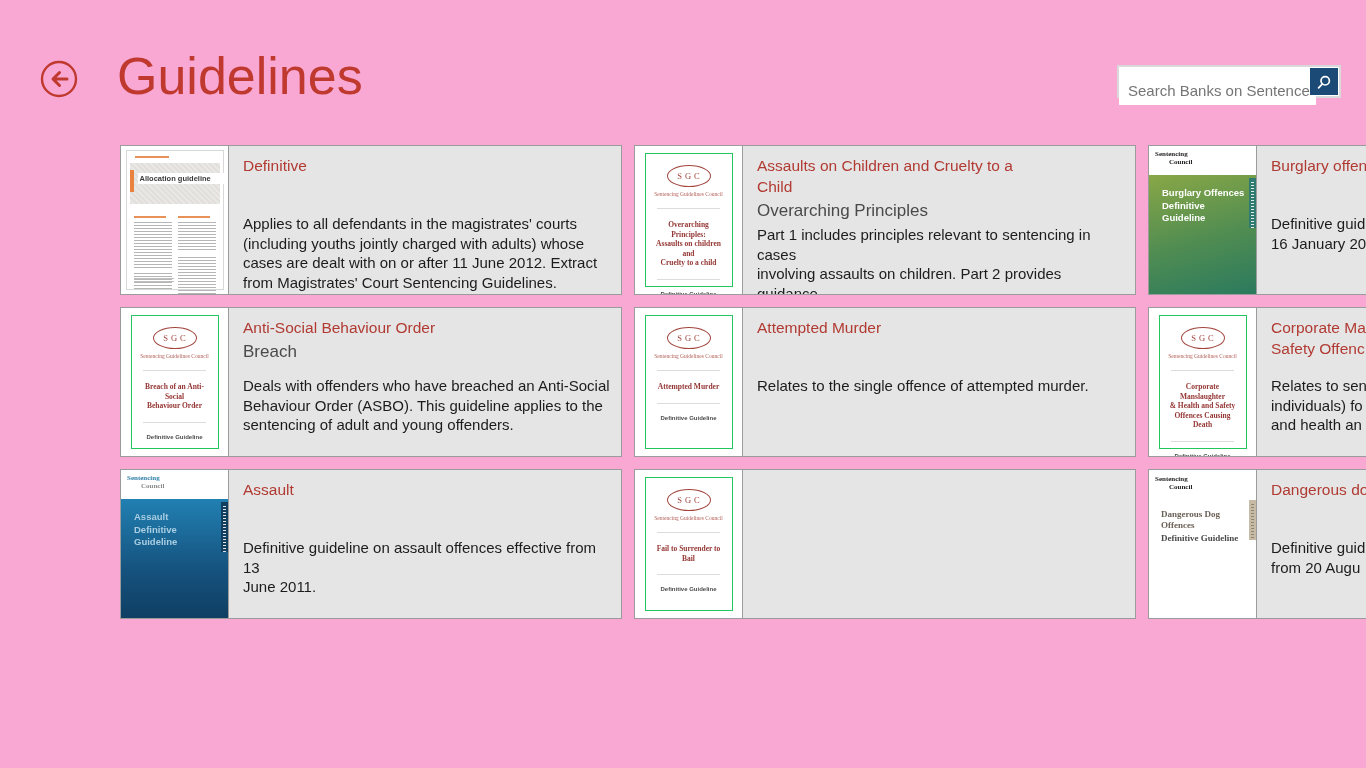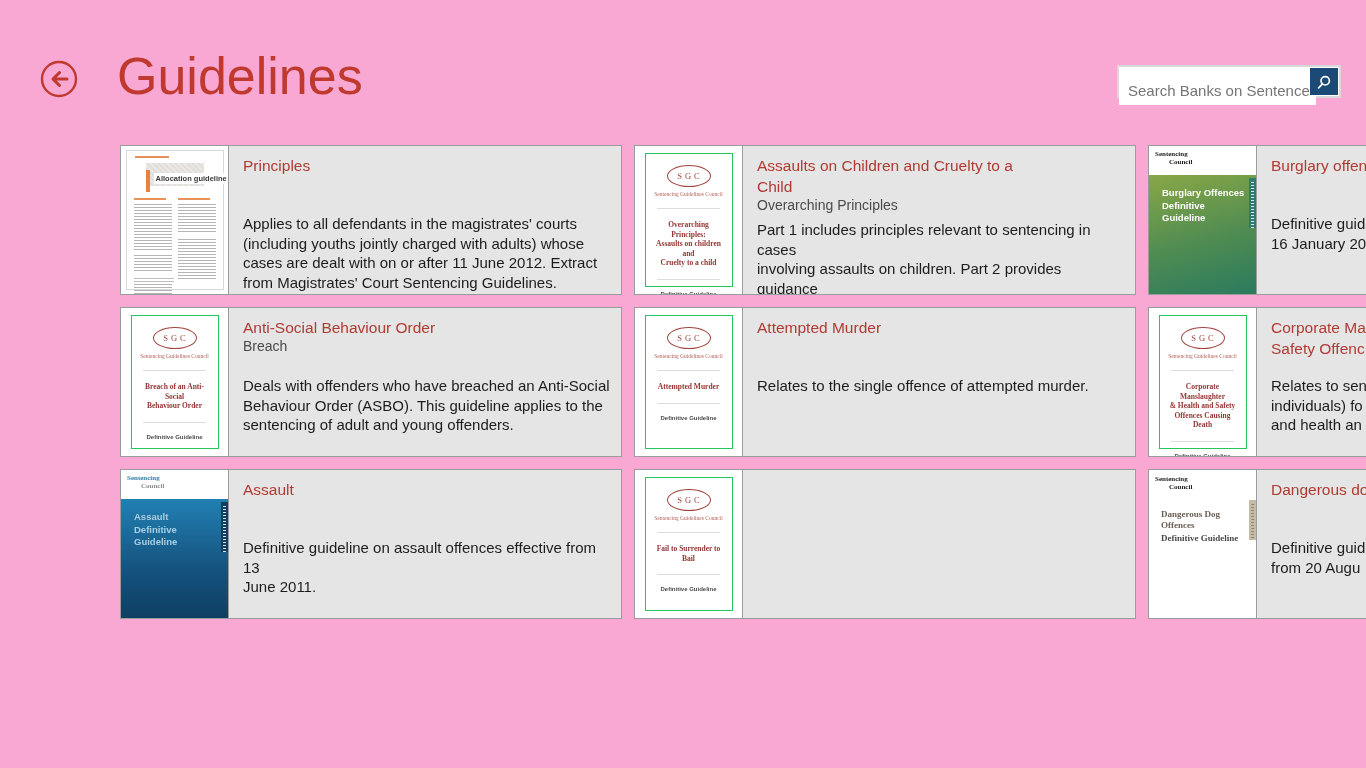--- a/index.html
+++ b/index.html
@@ -22,28 +22,28 @@
 
   
   .grid{position:absolute;left:120px;top:145px;display:grid;
         grid-template-columns:repeat(3,502px);grid-auto-rows:150px;gap:12px;}
   .tile{display:flex;background:#e5e5e5;border:1px solid #9b9b9b;box-sizing:border-box;cursor:pointer;}
   .thumb{flex:none;width:107px;background:#fff;border-right:1px solid #9b9b9b;position:relative;
          display:flex;align-items:center;justify-content:center;overflow:hidden;}
   .tbody{flex:1;padding:9px 10px 0 14px;overflow:hidden;}
   .tblock{min-height:53px;}
   .ttitle{color:#b13a32;font-size:15.5px;line-height:21px;white-space:pre-line;}
-  .tsub{color:#4a4a4a;font-size:14px;line-height:17px;white-space:pre-line;}
+  .tsub{color:#4a4a4a;font-size:17px;line-height:17px;margin-top:5px;white-space:pre-line;}
   .tdesc{color:#1c1c1c;font-size:15px;line-height:19.5px;margin-top:6px;white-space:pre-line;}
 
   
   .cover-doc{width:98px;height:140px;background:#fff;border:1px solid #d8d8d8;box-sizing:border-box;
              position:relative;padding:4px 0 3px 0;}
   .doc-topline{height:2px;width:34px;background:#e8925a;margin:1px 0 5px 8px;}
-  .doc-band{position:relative;height:23px;margin:0 19px;
+  .doc-band{position:relative;height:41px;margin:0 3px;
             background:#eae8e5;
             background-image:repeating-linear-gradient(45deg,rgba(120,120,120,.08) 0 2px,transparent 2px 4px);}
   .doc-tab{position:absolute;left:0;top:7px;width:4px;height:22px;background:#e8823c;}
   .doc-band-title{display:inline-block;background:#fff;color:#3a3a3a;font-weight:bold;font-size:7.5px;
                   margin:10px 0 0 8px;padding:1px 16px 1px 2px;white-space:nowrap;}
   .doc-cols{display:flex;gap:6px;padding:0 7px;margin-top:12px;}
   .doc-col{flex:1;}
   .doc-col .h{display:block;height:2px;background:#e8925a;width:85%;margin:0 0 4px 0;}
   .doc-col .p{display:block;background:repeating-linear-gradient(180deg,#b5b5b5 0 1px,transparent 1px 3px);
               margin-bottom:5px;}
@@ -134,21 +134,21 @@
                 <i class="p" style="height:30px"></i>
                 <i class="p" style="height:40px"></i>
               </div>
         </div>
         <div class="doc-foot"></div>
       </div>
 
     </div>
     <div class="tbody">
       <div class="tblock">
-        <div class="ttitle">Principles</div>
+        <div class="ttitle">Definitive</div>
 
       </div>
       <div class="tdesc">Applies to all defendants in the magistrates' courts
 (including youths jointly charged with adults) whose
 cases are dealt with on or after 11 June 2012. Extract
 from Magistrates' Court Sentencing Guidelines.</div>
     </div>
   </div>
 
   <div class="tile">

